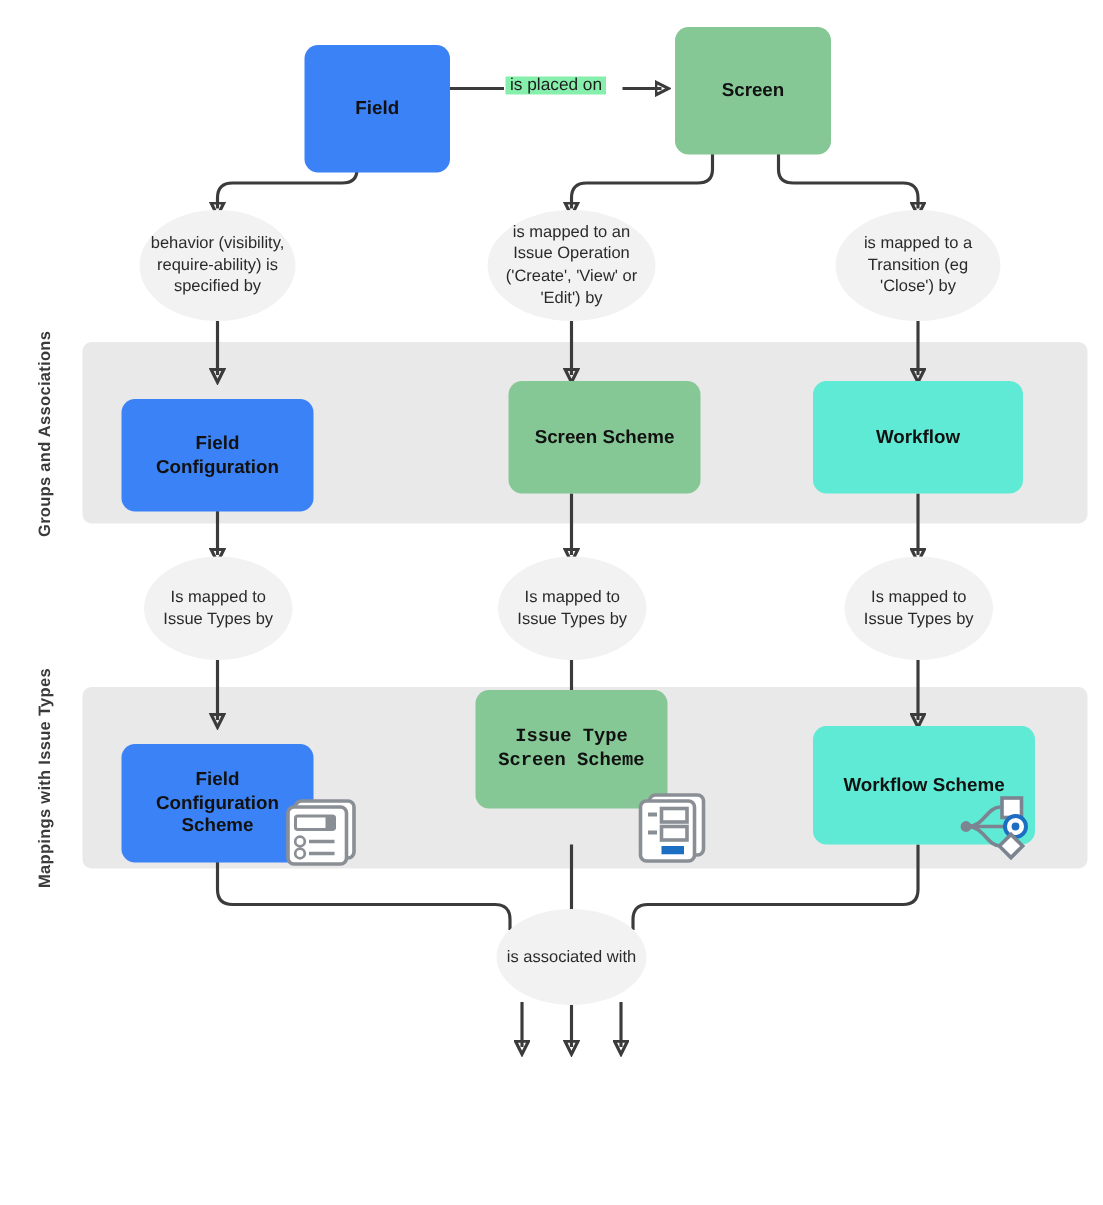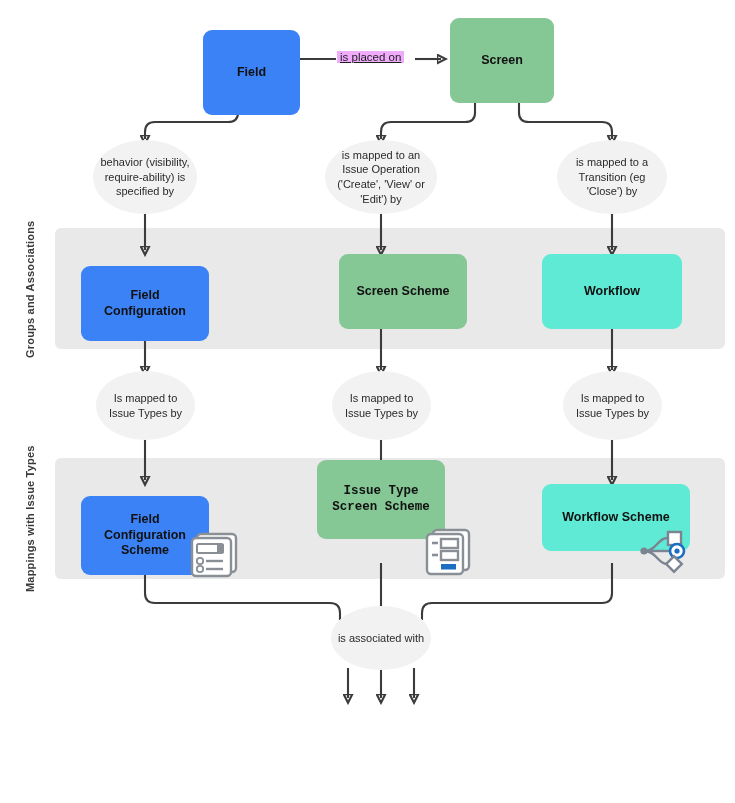--- a/index.html
+++ b/index.html
@@ -17,22 +17,22 @@
   .node.yellow{background:#3b82f6;margin-top:12px;}
   .node.green{background:#85c795;}
   .node.slate{background:#5eead4;}
   .node.navy{background:#1f5183;color:#ffffff;font-size:19px;border-radius:7px;
      box-shadow:0 1px 2px rgba(0,0,0,.25);}
 
   .ellipse{position:absolute;background:#f2f2f2;border-radius:50%;
      display:flex;align-items:center;justify-content:center;text-align:center;
      font-size:11px;color:#2a2a2a;line-height:1.32;padding:2px 6px;box-sizing:border-box;}
 
-  .edgelabel{position:absolute;font-size:11.5px;color:#1d1d1d;background:#f0abfc;
-     padding:0 3px;white-space:nowrap;text-decoration:underline;}
+  .edgelabel{position:absolute;font-size:11.5px;color:#1d1d1d;background:#86efac;
+     padding:0 3px;white-space:nowrap;}
 
   svg.wires{position:absolute;left:0;top:0;width:735px;height:803px;
      pointer-events:none;overflow:visible;}
   svg.wires path,svg.wires line{fill:none;stroke:#3b3b3b;stroke-width:2.1;}
 
   .icon{position:absolute;}
 </style>
 </head>
 <body>
 
@@ -128,21 +128,21 @@
   </div>
 
   <div class="node yellow" style="left:81px;top:484px;width:128px;height:79px;">
     <span>Field Configuration Scheme</span>
   </div>
 
   <div class="node green" style="left:317px;top:460px;width:128px;height:79px;font-family:Liberation Mono, monospace;">
     <span>Issue Type Screen Scheme</span>
   </div>
 
-  <div class="node slate" style="left:542px;top:484px;width:148px;height:67px;">
+  <div class="node slate" style="left:542px;top:484px;width:148px;height:79px;">
     <span>Workflow Scheme</span>
   </div>
 
   <div class="icon" style="left:186px;top:531px;">
     <svg width="56" height="52" viewBox="0 0 56 52">
       <rect x="11" y="3" width="39" height="38" rx="4" fill="#fff" stroke="#8a8f96" stroke-width="2.4"></rect>
       <rect x="6" y="7" width="39" height="38" rx="4" fill="#fff" stroke="#8a8f96" stroke-width="2.4"></rect>
       <rect x="11" y="13" width="26" height="9" rx="1.5" fill="#fff" stroke="#8a8f96" stroke-width="2"></rect>
       <rect x="31" y="13" width="7" height="9" rx="1.5" fill="#8a8f96"></rect>
       <circle cx="14" cy="30" r="3.2" fill="none" stroke="#8a8f96" stroke-width="1.8"></circle>

